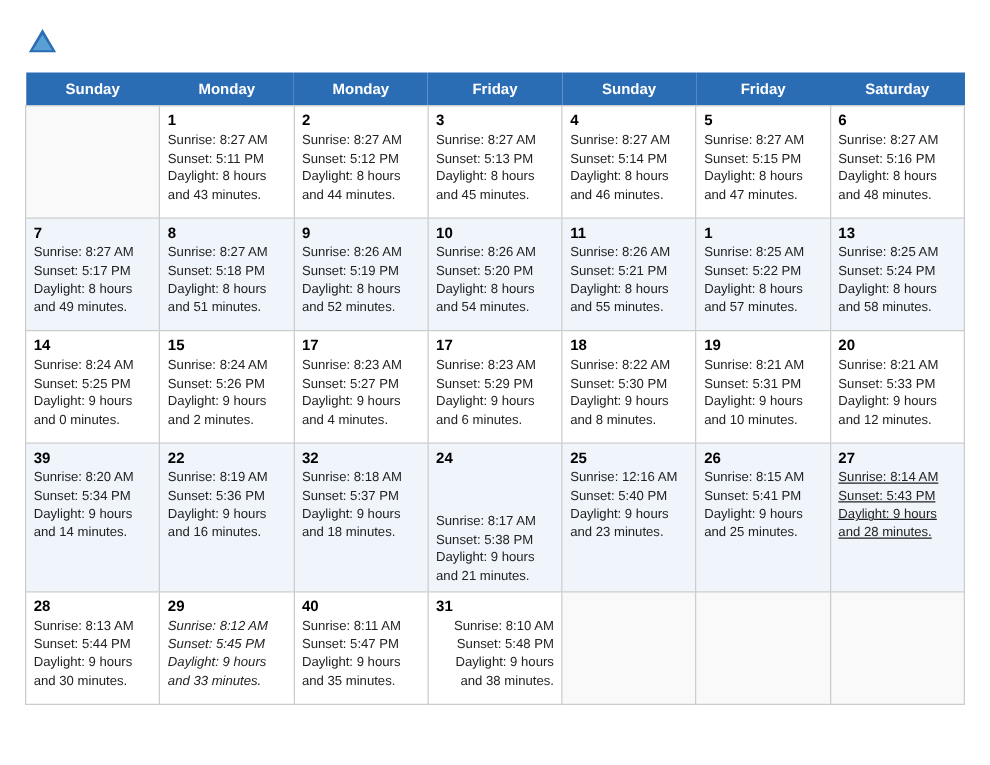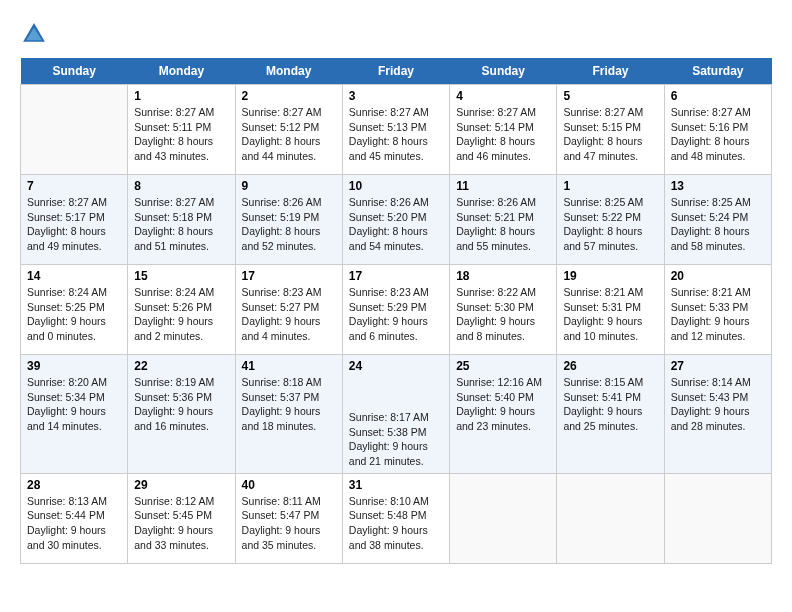--- a/index.html
+++ b/index.html
@@ -271,21 +271,21 @@
 and 14 minutes.</div>
         </td>
         <td>
           <span class="day-number">22</span>
           <div class="day-info" style="white-space: pre-line;">Sunrise: 8:19 AM
 Sunset: 5:36 PM
 Daylight: 9 hours
 and 16 minutes.</div>
         </td>
         <td>
-          <span class="day-number">41</span>
+          <span class="day-number">32</span>
           <div class="day-info" style="white-space: pre-line;">Sunrise: 8:18 AM
 Sunset: 5:37 PM
 Daylight: 9 hours
 and 18 minutes.</div>
         </td>
         <td>
           <span class="day-number">24</span>
           <div class="day-info" style="white-space: pre-line; margin-top: 37px;">Sunrise: 8:17 AM
 Sunset: 5:38 PM
 Daylight: 9 hours
@@ -300,51 +300,51 @@
         </td>
         <td>
           <span class="day-number">26</span>
           <div class="day-info" style="white-space: pre-line;">Sunrise: 8:15 AM
 Sunset: 5:41 PM
 Daylight: 9 hours
 and 25 minutes.</div>
         </td>
         <td>
           <span class="day-number">27</span>
-          <div class="day-info" style="white-space: pre-line;">Sunrise: 8:14 AM
+          <div class="day-info" style="white-space: pre-line; text-decoration: underline;">Sunrise: 8:14 AM
 Sunset: 5:43 PM
 Daylight: 9 hours
 and 28 minutes.</div>
         </td>
       </tr>
       <tr>
         <td>
           <span class="day-number">28</span>
           <div class="day-info" style="white-space: pre-line;">Sunrise: 8:13 AM
 Sunset: 5:44 PM
 Daylight: 9 hours
 and 30 minutes.</div>
         </td>
         <td>
           <span class="day-number">29</span>
-          <div class="day-info" style="white-space: pre-line;">Sunrise: 8:12 AM
+          <div class="day-info" style="white-space: pre-line; font-style: italic;">Sunrise: 8:12 AM
 Sunset: 5:45 PM
 Daylight: 9 hours
 and 33 minutes.</div>
         </td>
         <td>
           <span class="day-number">40</span>
           <div class="day-info" style="white-space: pre-line;">Sunrise: 8:11 AM
 Sunset: 5:47 PM
 Daylight: 9 hours
 and 35 minutes.</div>
         </td>
         <td>
           <span class="day-number">31</span>
-          <div class="day-info" style="white-space: pre-line;">Sunrise: 8:10 AM
+          <div class="day-info" style="white-space: pre-line; text-align: right;">Sunrise: 8:10 AM
 Sunset: 5:48 PM
 Daylight: 9 hours
 and 38 minutes.</div>
         </td>
         <td class="empty-cell"></td>
         <td class="empty-cell"></td>
         <td class="empty-cell"></td>
       </tr>
     </tbody>
 </table>

